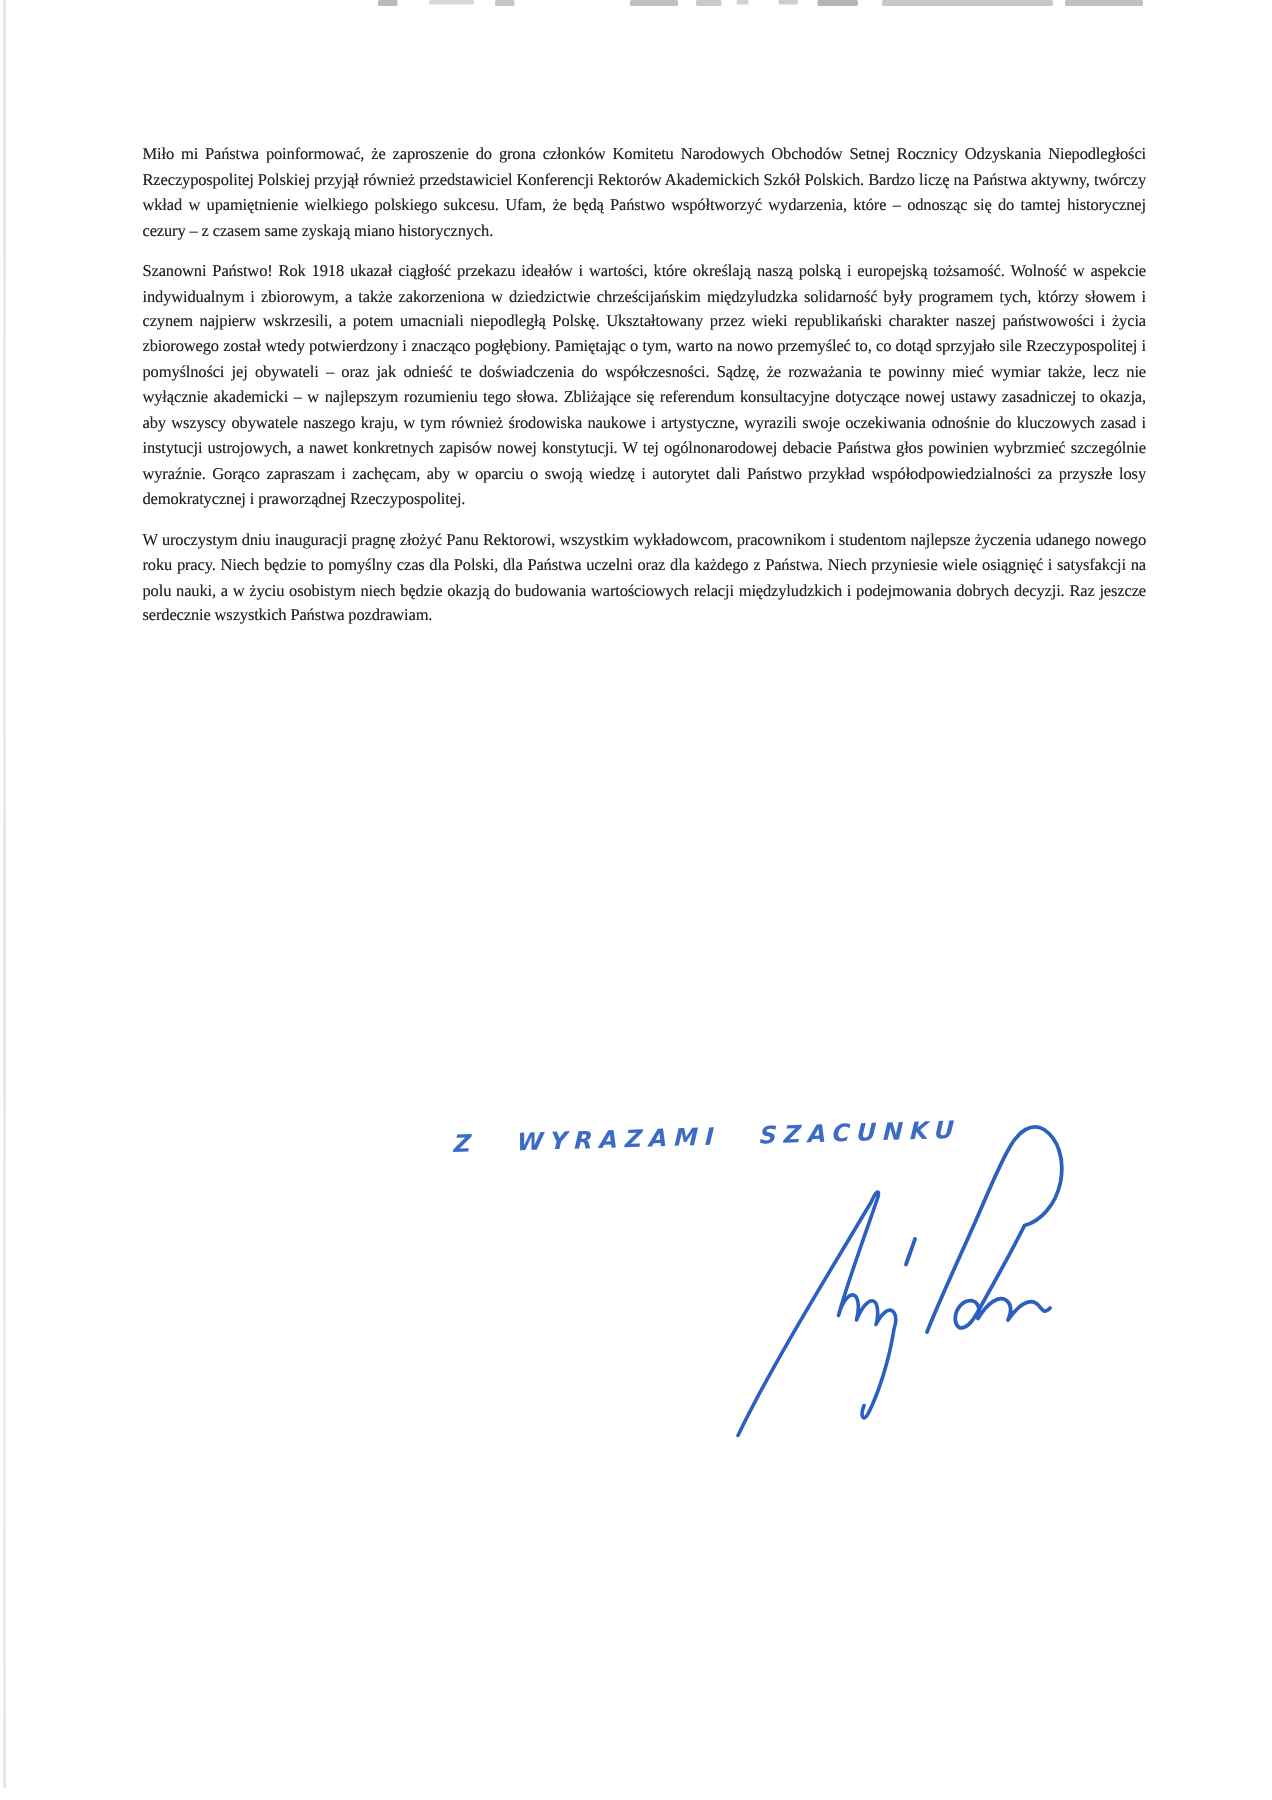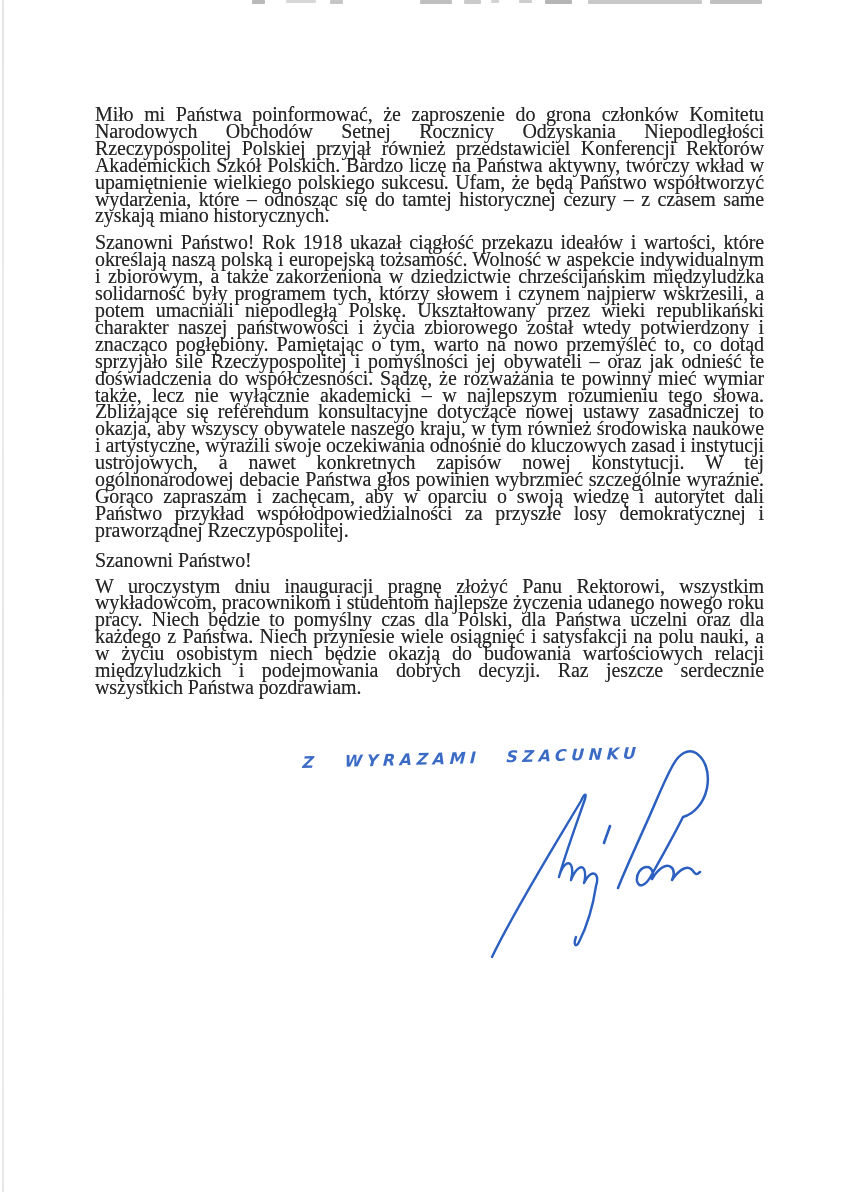--- a/index.html
+++ b/index.html
@@ -35,24 +35,24 @@
   .n5 { left: 464px; width: 17px; height: 4px; background: #cacaca; }
   .n6 { left: 491px; width: 8px;  height: 3px; background: #d2d2d2; }
   .n7 { left: 519px; width: 13px; height: 3px; background: #cdcdcd; }
   .n8 { left: 545px; width: 27px; height: 4px; background: #b5b5b5; }
   .n9 { left: 588px; width: 114px; height: 4px; background: #c8c8c8; }
   .n10{ left: 710px; width: 52px; height: 4px; background: #c0c0c0; }
 
   .letter {
     position: absolute;
     left: 95px;
-    top: 106px;
+    top: 95px;
     width: 669px;
     color: #262626;
-    font-size: 20px;
+    font-size: 11px;
     line-height: 16.9px;
     letter-spacing: -0.1px;
     text-align: justify;
     text-shadow: 0 0 .4px rgba(40,40,40,.55);
   }
   .letter p { margin: 0 0 10px 0; }
   .letter p.salutation { margin: 13px 0 9px 0; text-align: left; }
 
   .closing {
     position: absolute;
@@ -97,21 +97,20 @@
     <i class="n6"></i>
       <i class="n7"></i>
       <i class="n8"></i>
       <i class="n9"></i>
       <i class="n10"></i>
   </div>
 
   <div class="letter">
     <p>Miło mi Państwa poinformować, że zaproszenie do grona członków Komitetu Narodowych Obchodów Setnej Rocznicy Odzyskania Niepodległości Rzeczypospolitej Polskiej przyjął również przedstawiciel Konferencji Rektorów Akademickich Szkół Polskich. Bardzo liczę na Państwa aktywny, twórczy wkład w upamiętnienie wielkiego polskiego sukcesu. Ufam, że będą Państwo współtworzyć wydarzenia, które – odnosząc się do tamtej historycznej cezury – z czasem same zyskają miano historycznych.</p>
     <p>Szanowni Państwo! Rok 1918 ukazał ciągłość przekazu ideałów i wartości, które określają naszą polską i europejską tożsamość. Wolność w aspekcie indywidualnym i zbiorowym, a także zakorzeniona w dziedzictwie chrześcijańskim międzyludzka solidarność były programem tych, którzy słowem i czynem najpierw wskrzesili, a potem umacniali niepodległą Polskę. Ukształtowany przez wieki republikański charakter naszej państwowości i życia zbiorowego został wtedy potwierdzony i znacząco pogłębiony. Pamiętając o tym, warto na nowo przemyśleć to, co dotąd sprzyjało sile Rzeczypospolitej i pomyślności jej obywateli – oraz jak odnieść te doświadczenia do współczesności. Sądzę, że rozważania te powinny mieć wymiar także, lecz nie wyłącznie akademicki – w najlepszym rozumieniu tego słowa. Zbliżające się referendum konsultacyjne dotyczące nowej ustawy zasadniczej to okazja, aby wszyscy obywatele naszego kraju, w tym również środowiska naukowe i artystyczne, wyrazili swoje oczekiwania odnośnie do kluczowych zasad i instytucji ustrojowych, a nawet konkretnych zapisów nowej konstytucji. W tej ogólnonarodowej debacie Państwa głos powinien wybrzmieć szczególnie wyraźnie. Gorąco zapraszam i zachęcam, aby w oparciu o swoją wiedzę i autorytet dali Państwo przykład współodpowiedzialności za przyszłe losy demokratycznej i praworządnej Rzeczypospolitej.</p>
-    <p class="salutation">Szanowni Państwo!</p>
     <p>W uroczystym dniu inauguracji pragnę złożyć Panu Rektorowi, wszystkim wykładowcom, pracownikom i studentom najlepsze życzenia udanego nowego roku pracy. Niech będzie to pomyślny czas dla Polski, dla Państwa uczelni oraz dla każdego z Państwa. Niech przyniesie wiele osiągnięć i satysfakcji na polu nauki, a w życiu osobistym niech będzie okazją do budowania wartościowych relacji międzyludzkich i podejmowania dobrych decyzji. Raz jeszcze serdecznie wszystkich Państwa pozdrawiam.</p>
   </div>
 
   <div class="closing">Z wyrazami szacunku</div>
 
   <div class="signature">
     <svg viewBox="0 0 300 225" xmlns="http://www.w3.org/2000/svg">
       <g fill="none" stroke="#2b5fc0" stroke-linecap="round" stroke-linejoin="round">
 
         <path stroke-width="2.4" d="M 37 209

